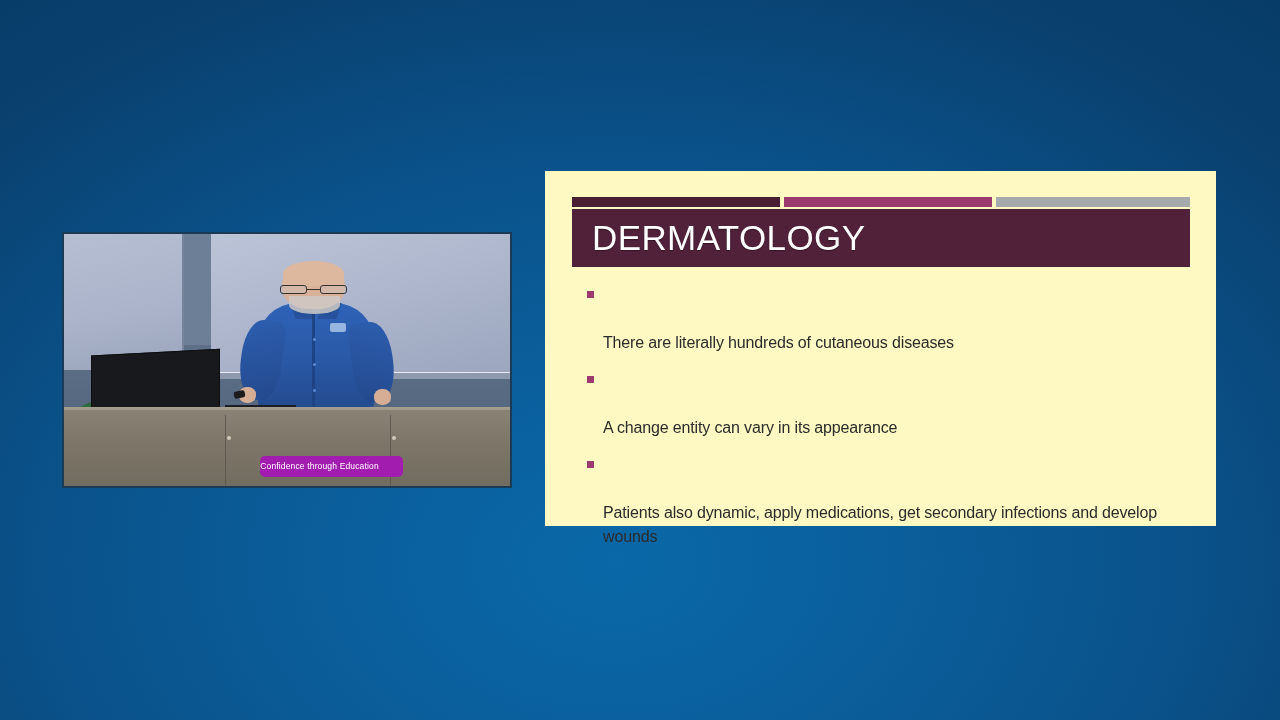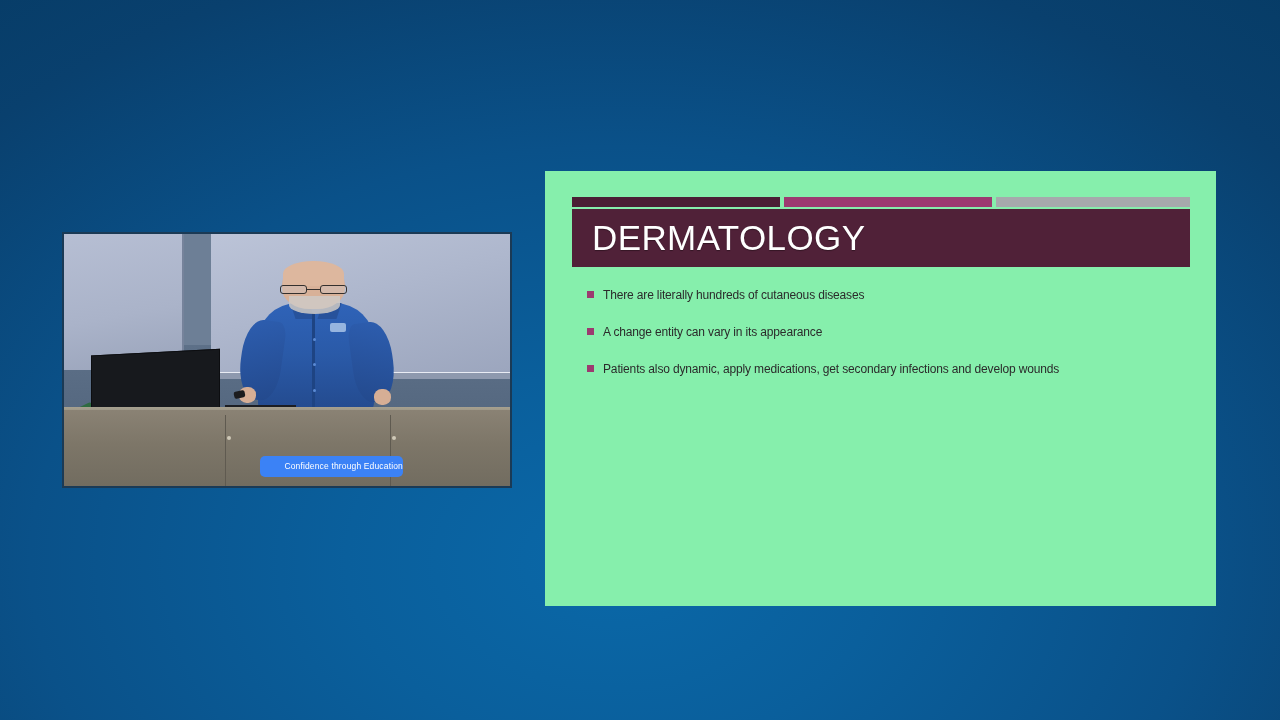--- a/index.html
+++ b/index.html
@@ -85,28 +85,28 @@
   .bottle-label { position:absolute; left:76%; top:76.5%; width:4.2%; height:3%; background:#c9313b; opacity:.8; }
   .bowl { position:absolute; left:87.5%; top:71%; width:9%; height:8.5%;
      background:linear-gradient(180deg,rgba(222,232,245,.75),rgba(188,203,222,.7));
      border-radius:12% 12% 48% 48%; border:1px solid rgba(255,255,255,.5); }
   .bowl-base { position:absolute; left:89%; top:78.5%; width:6%; height:1.6%; background:#b2303d; opacity:.75; }
   .paper { position:absolute; left:96%; top:76.5%; width:7%; height:2%; background:#e8ebef; }
   .cup-s { position:absolute; left:72.5%; top:76%; width:2.4%; height:3.4%; background:#e6e9ee; }
   
   .caption {
     position:absolute; left:44%; top:88%; width:32%; height:8.5%;
-    background:#3b82f6; border-radius:5px; display:flex; align-items:center; justify-content:flex-end;
+    background:#a21caf; border-radius:5px; display:flex; align-items:center; justify-content:flex-start;
   }
   .caption span { color:#fff; font-size:8.5px; letter-spacing:.15px; white-space:nowrap; }
 
   
   .slide {
-    position:absolute; left:545px; top:171px; width:671px; height:435px;
-    background:#86efac;
+    position:absolute; left:545px; top:171px; width:671px; height:355px;
+    background:#fef9c3;
   }
   .accent-row {
     position:absolute; left:27px; top:26px; width:618px; height:10px;
     display:flex; gap:4px;
   }
   .accent { height:100%; }
   .accent.a1 { width:208px; background:#4a1f34; }
   .accent.a2 { width:208px; background:#9c3a70; }
   .accent.a3 { width:194px; background:#a6aaac; }
   .title-bar {
@@ -118,22 +118,22 @@
     margin-left:20px; font-family:"Liberation Sans", sans-serif;
     text-shadow:0 1px 1px rgba(0,0,0,.35);
   }
   .bullets { position:absolute; left:42px; top:112px; width:605px; }
   .bullet { display:flex; margin-bottom:13px; }
   .bullet-marker {
     width:7px; height:7px; background:#9c3a70; flex:0 0 7px;
     margin-top:8px; margin-right:9px;
   }
   .bullet-text {
-    color:#2b2b2b; font-size:12px; line-height:24px;
-    font-family:"Liberation Sans", sans-serif; letter-spacing:-.15px;
+    color:#2b2b2b; font-size:16px; line-height:24px;
+    font-family:"Liberation Sans", sans-serif; letter-spacing:-.15px;margin-top:48px;
   }
 </style>
 </head>
 <body>
 
 <div class="stage">
 
   <div class="video-panel">
     <div class="vp-inner">
       <div class="wall"></div>

